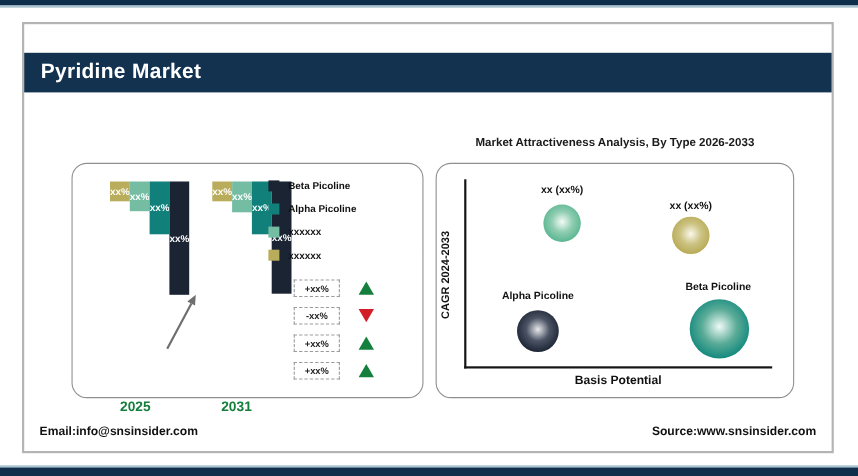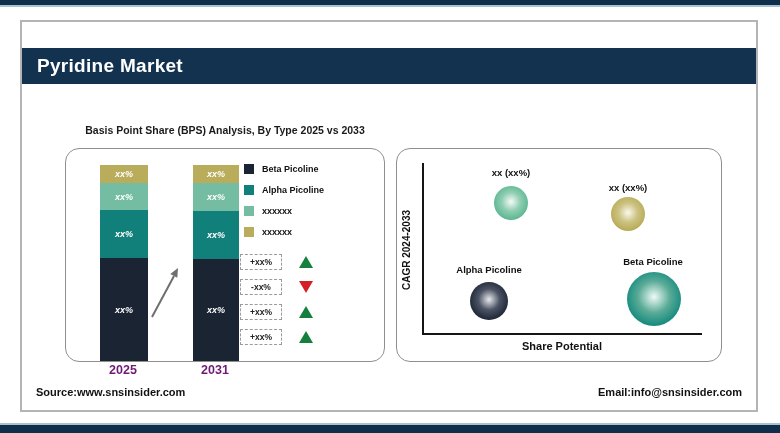--- a/index.html
+++ b/index.html
@@ -43,43 +43,43 @@
   .chart-title.right { left:374px; width:326px; }
 
   .panel {
     position:absolute; top:126px; height:214px; border:1.5px solid #8f8f8f;
     border-radius:14px; background:#ffffff;
   }
   .panel.left  { left:43px;  width:320px; }
   .panel.right { left:374px; width:326px; }
 
   
-  .bar { position:absolute; top:16px; display:flex; flex-direction:column;font-style:italic; }
+  .bar { position:absolute; top:16px; display:flex; flex-direction:row; }
   .seg { width:100%; display:flex; align-items:center; justify-content:center; }
   .seg span { color:#ffffff; font-size:9px; font-weight:bold; }
   .seg-khaki   { background:#b9ad5c; }
   .seg-seafoam { background:#74bda3; }
   .seg-teal    { background:#12807a; }
   .seg-navy    { background:#1b2433; }
 
   .year-label {
-    position:absolute; top:341px; font-size:12.5px; font-weight:bold; color:#701a75;
+    position:absolute; top:341px; font-size:12.5px; font-weight:bold; color:#15803d;
     text-align:center;
   }
 
   .trend-arrow { position:absolute; left:80px; top:110px; }
 
   
   .legend { position:absolute; left:178px; top:15px; display:flex; flex-direction:column; gap:11px; }
   .legend-item { display:flex; align-items:center; }
   .swatch { width:10px; height:10px; margin-right:8px; flex:0 0 auto; }
   .legend-label { font-size:9px; font-weight:600; color:#111; white-space:nowrap; }
 
   
-  .indicators { position:absolute; left:174px; top:104px; display:flex; flex-direction:column; gap:8px;justify-content:flex-end; }
+  .indicators { position:absolute; left:201px; top:104px; display:flex; flex-direction:column; gap:8px;justify-content:flex-end; }
   .ind-row { display:flex; align-items:center; height:17px; }
   .ind-box {
     width:42px; height:16px; line-height:14px; text-align:center;
     border:1px dashed #9b9b9b; font-size:8.5px; font-weight:600; color:#222;
   }
   .tri { width:0; height:0; margin-left:17px; }
   .tri-up   { border-left:7px solid transparent; border-right:7px solid transparent; border-bottom:12px solid #15803d; }
   .tri-down { border-left:7px solid transparent; border-right:7px solid transparent; border-top:12px solid #d21f27; }
 
   
@@ -120,21 +120,20 @@
   <div class="top-light"></div>
 
   <div class="content-box">
     <div class="inner">
 
       <div class="banner">
         <h1>Pyridine Market</h1>
       </div>
 
 
-      <div class="chart-title left">Basis Point Share (BPS) Analysis, By Type 2025 vs 2033</div>
 
       <div class="panel left">
 
         <div class="bar" style="left:34px; width:48px;">
           <div class="seg seg-khaki" style="height:18px;">
             <span>xx%</span>
           </div>
           <div class="seg seg-seafoam" style="height:27px;">
             <span>xx%</span>
           </div>
@@ -201,43 +200,44 @@
           <div class="ind-row">
             <span class="ind-box">+xx%</span>
             <span class="tri tri-up"></span>
           </div>
         </div>
       </div>
 
       <div class="year-label" style="left:77px; width:48px;">2025</div>
       <div class="year-label" style="left:170px; width:46px;">2031</div>
 
+      <div class="chart-title right">Market Attractiveness Analysis, By Type 2026-2033</div>
 
       <div class="panel right">
         <div class="yaxis"></div>
         <div class="xaxis"></div>
         <div class="ylabel">CAGR 2024-2033</div>
-        <div class="xlabel">Share Potential</div>
+        <div class="xlabel">Basis Potential</div>
 
         <div class="bubble-label" style="left:74px; width:80px; top:18px;">xx (xx%)</div>
         <div class="bubble bubble-seafoam" style="left:97px; top:37px; width:34px; height:34px;"></div>
 
         <div class="bubble-label" style="left:191px; width:80px; top:33px;">xx (xx%)</div>
         <div class="bubble bubble-khaki" style="left:214px; top:48px; width:34px; height:34px;"></div>
 
         <div class="bubble-label" style="left:42px; width:100px; top:115px;">Alpha Picoline</div>
         <div class="bubble bubble-navy" style="left:73px; top:133px; width:38px; height:38px;"></div>
 
         <div class="bubble-label" style="left:206px; width:100px; top:107px;">Beta Picoline</div>
         <div class="bubble bubble-teal" style="left:230px; top:123px; width:54px; height:54px;"></div>
       </div>
 
       <div class="footer">
+        <span>Email:info@snsinsider.com</span>
         <span>Source:www.snsinsider.com</span>
-        <span>Email:info@snsinsider.com</span>
       </div>
 
     </div>
   </div>
 
   <div class="bottom-light"></div>
   <div class="bottom-navy"></div>
 </div>
 
 </body></html>

